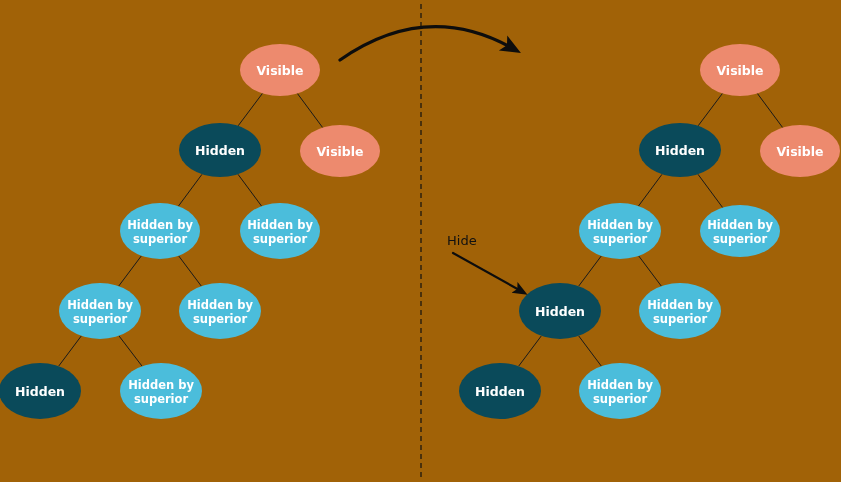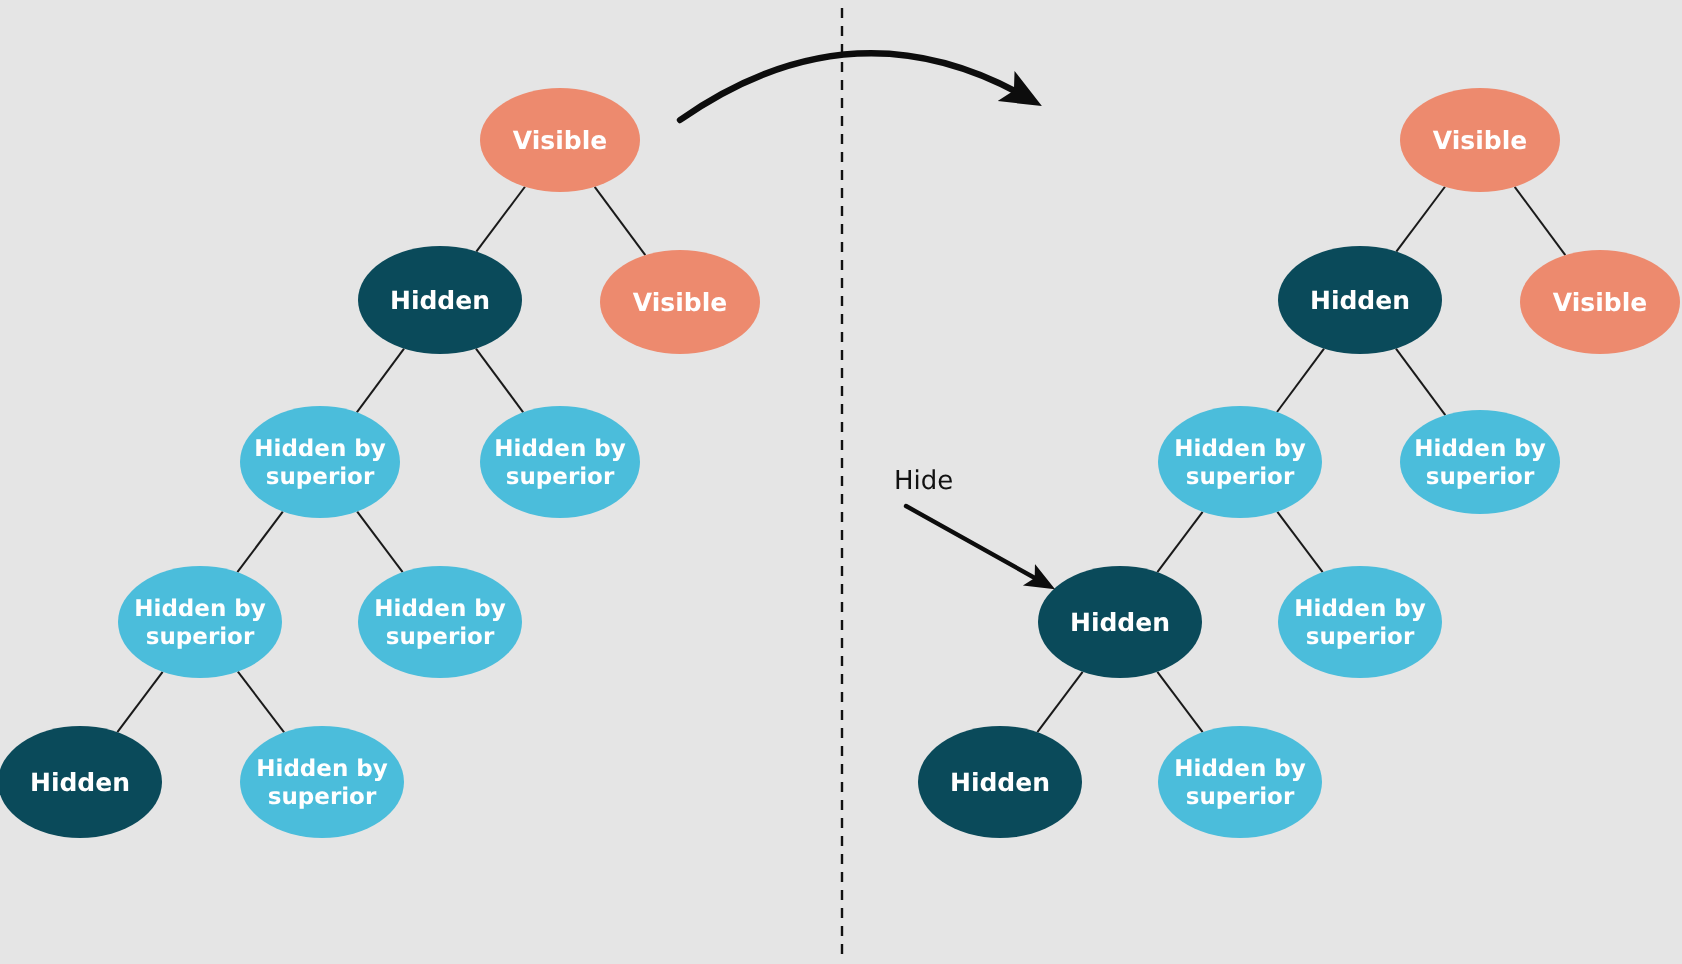--- a/index.html
+++ b/index.html
@@ -11,21 +11,21 @@
     width: 841px;
     height: 482px;
     font-family: "DejaVu Sans", "Liberation Sans", sans-serif;
     overflow: hidden;
     position: relative;
   }
   #stage {
     position: relative;
     width: 841px;
     height: 482px;
-    background: #e5e5e5;
+    background: #a16207;
   }
   svg.layer {
     position: absolute;
     top: 0;
     left: 0;
     width: 841px;
     height: 482px;
   }
   .node-label {
     font-family: "DejaVu Sans", "Liberation Sans", sans-serif;

